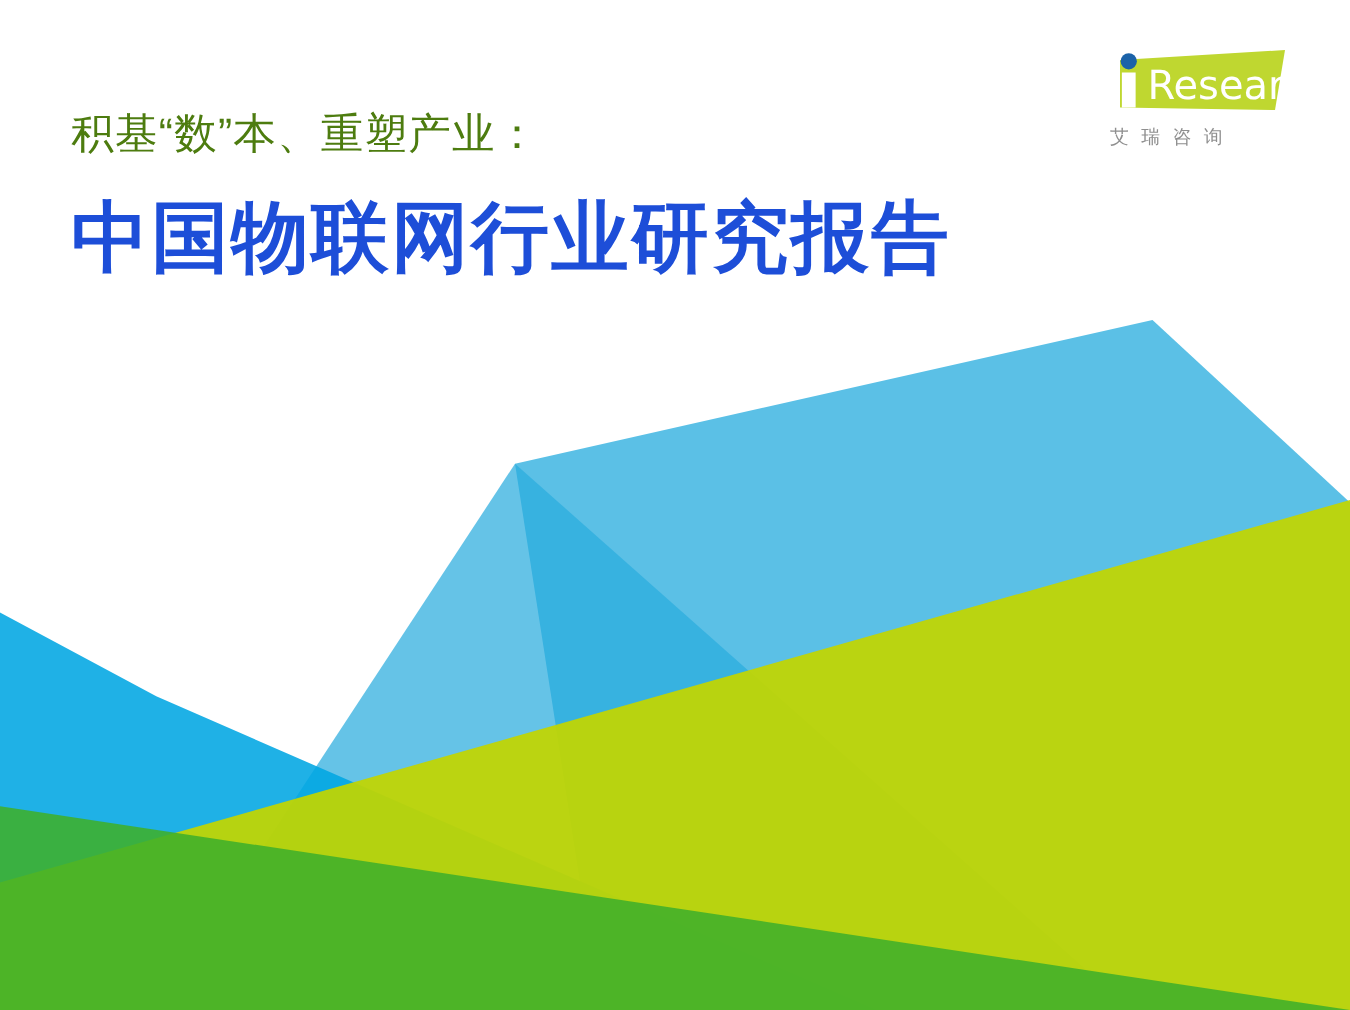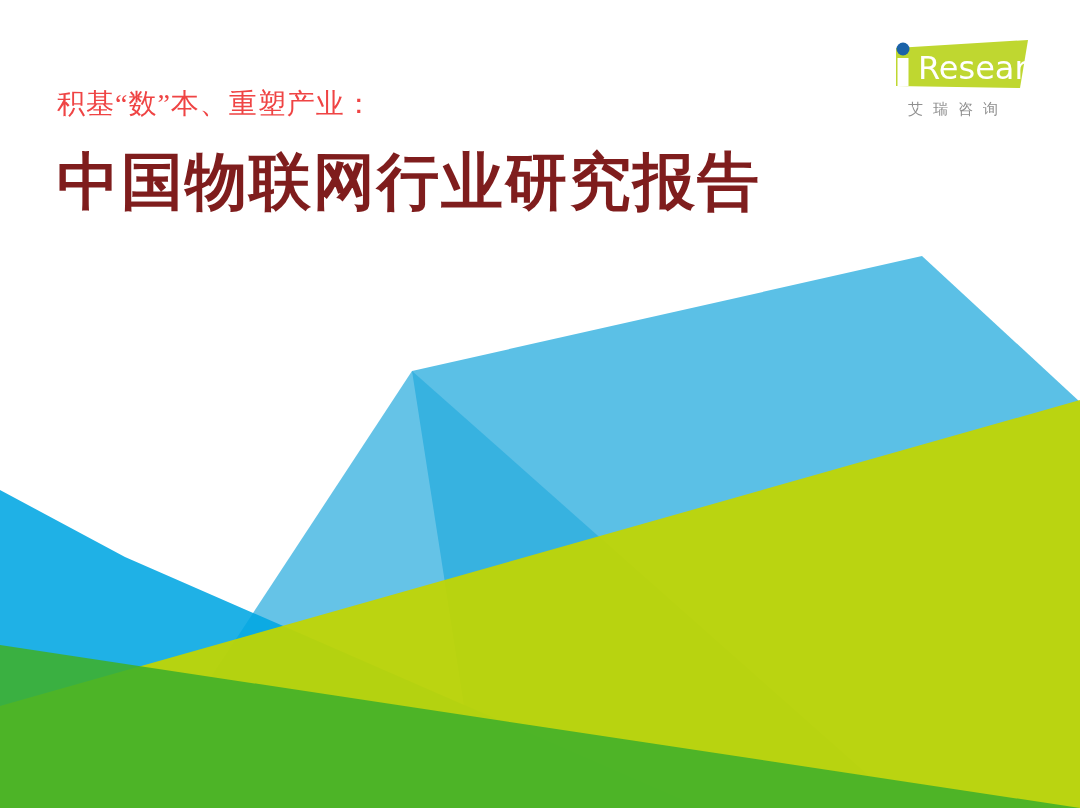--- a/index.html
+++ b/index.html
@@ -41,50 +41,50 @@
   .logo-mark {
     position: relative;
     width: 150px;
     height: 58px;
   }
   .logo-mark svg {
     display: block;
   }
   .logo-sub {
     margin-top: 6px;
-    text-align: center;
+    text-align: left;
     font-size: 15px;
     letter-spacing: 10px;
     color: #8f8f8f;
     padding-left: 10px;
     white-space: nowrap;
     font-family: "DejaVu Sans", "Liberation Sans", sans-serif;
   }
 
   
   .title-block {
     position: absolute;
     left: 57px;
     top: 86px;
     z-index: 5;
   }
   .subtitle {
-    font-size: 28px;
+    font-size: 34px;
     line-height: 1.25;
-    color: #ef4444;
+    color: #4d7c0f;
     font-weight: 400;
     letter-spacing: 1px;
     white-space: nowrap;
-    font-family: Liberation Serif, serif;
+    font-family: Liberation Sans, sans-serif;
   }
   .main-title {
     margin-top: 24px;
     font-size: 62px;
     line-height: 1.2;
-    color: #7f1d1d;
+    color: #1d4ed8;
     font-weight: bold;
     letter-spacing: 2px;
     white-space: nowrap;
     font-family: "DejaVu Sans", "Liberation Sans", sans-serif;
   }
   .copyright {
     position: absolute;
     left: 57px;
     top: 315px;
     font-size: 19px;

